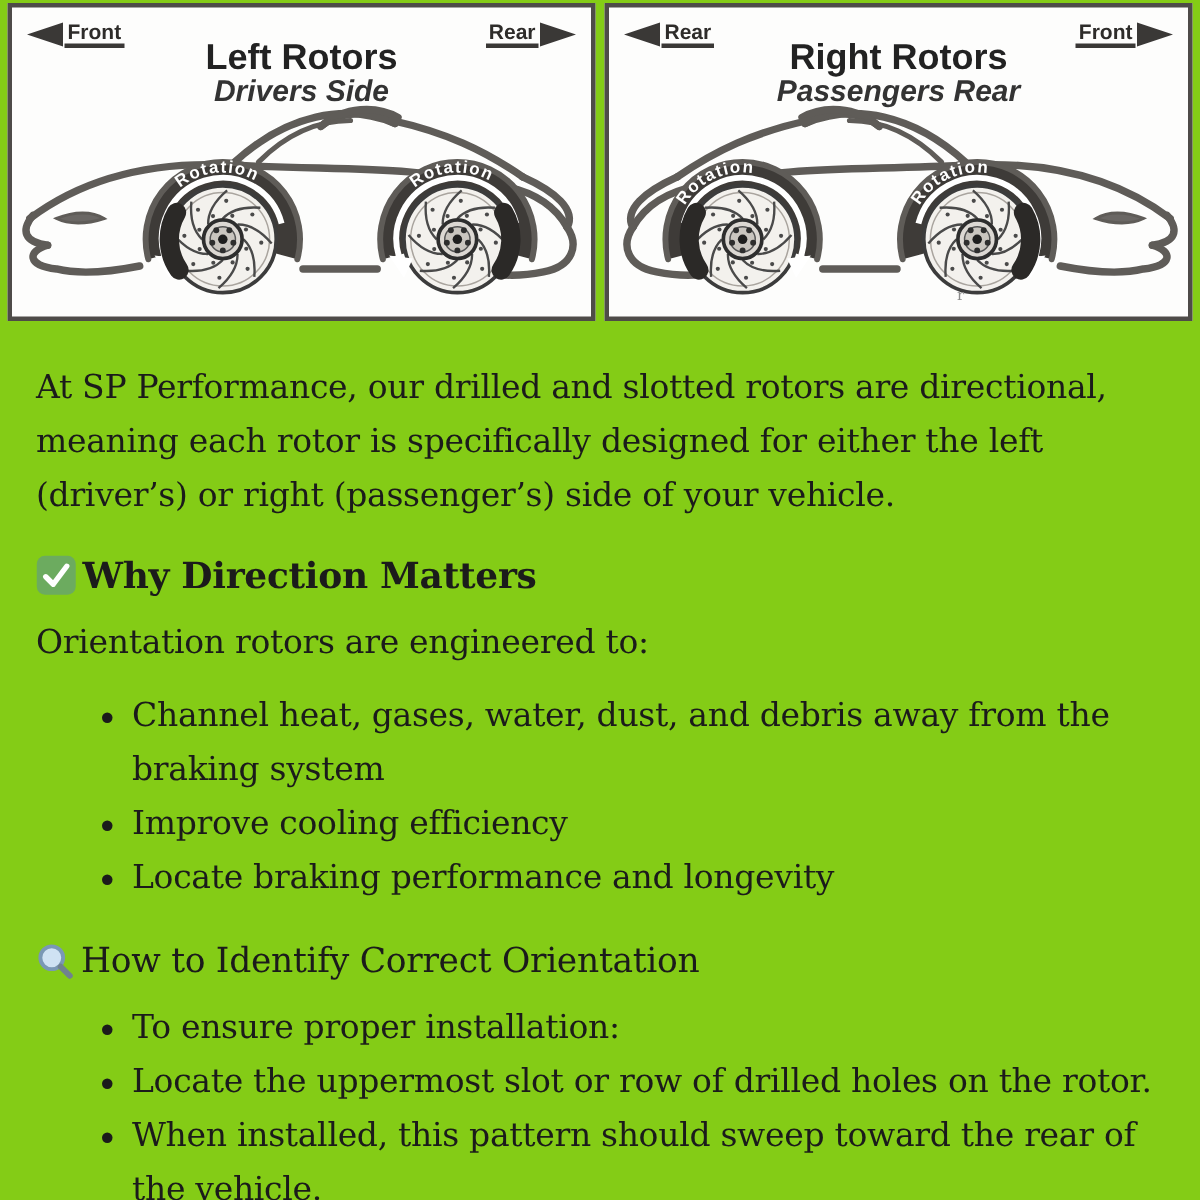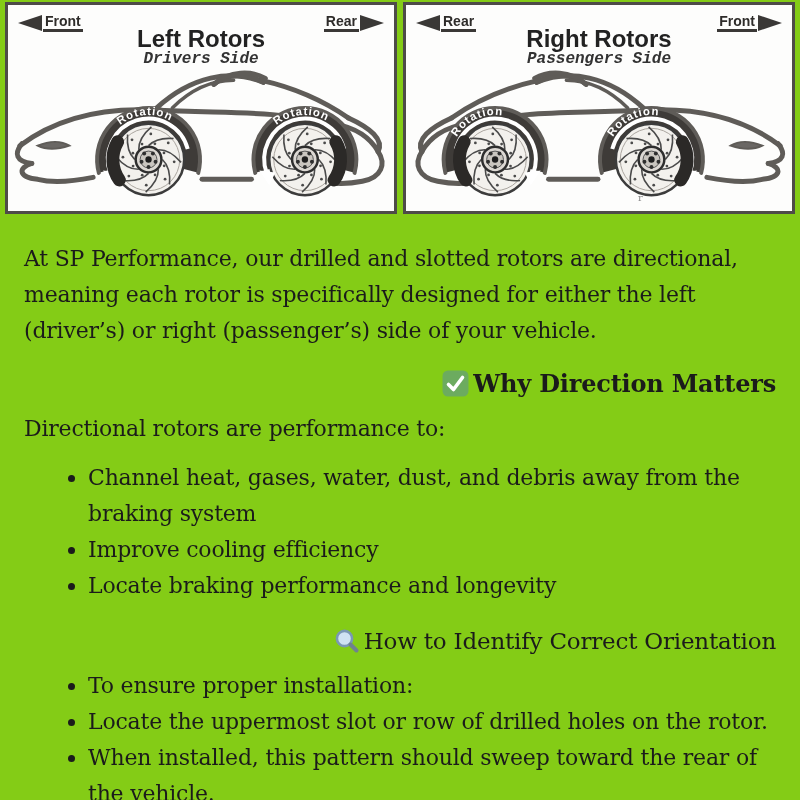--- a/index.html
+++ b/index.html
@@ -11,29 +11,29 @@
   .dir{position:absolute;top:8px;display:flex;align-items:center;gap:1px;}
   .dir.at-left{left:10px;}
   .dir.at-right{right:10px;}
   .dir-text{font-family:"Liberation Sans",sans-serif;font-weight:bold;font-size:14px;
             color:#2e2c2a;border-bottom:3px solid #3a3836;padding:0 2px 0 2px;line-height:16px;}
   .tri{width:0;height:0;border-top:8px solid transparent;border-bottom:8px solid transparent;}
   .tri-left{border-right:24px solid #3a3836;}
   .tri-right{border-left:24px solid #3a3836;}
   .panel-titles{text-align:center;padding-top:21px;line-height:1.05;}
   .panel-title{font-family:"Liberation Sans",sans-serif;font-weight:bold;font-size:24px;color:#222;}
-  .panel-subtitle{font-family:Liberation Mono, monospace;font-weight:bold;font-style:italic;
-                  font-size:16px;color:#333;}
+  .panel-subtitle{font-family:Liberation Sans, sans-serif;font-weight:bold;font-style:italic;
+                  font-size:20px;color:#333;}
   .car{position:absolute;left:0;bottom:2px;width:100%;height:152px;display:block;}
   .artifact{position:absolute;left:232px;bottom:8px;font-size:10px;color:#8a8a8a;}
   
   .article{padding:27px 24px 0 24px;}
   .intro{font-size:22px;line-height:36px;letter-spacing:-0.2px;margin:0;max-width:740px;}
   h2{display:flex;align-items:center;gap:4px;font-size:24px;margin:20px 0 14px 0;
-     font-weight:bold;letter-spacing:-0.2px;justify-content:flex-end;}
+     font-weight:bold;letter-spacing:-0.2px;}
   h2.light{font-weight:normal;font-size:23px;margin-top:24px;}
   .lead{font-size:22px;line-height:34px;letter-spacing:-0.2px;margin:0 0 4px 0;}
   ul{margin:14px 0 0 0;padding:0 0 0 44px;list-style:none;max-width:740px;}
   li{position:relative;font-size:22px;line-height:36px;letter-spacing:-0.2px;
      padding-left:20px;margin:0;}
   li::before{content:"";position:absolute;left:0;top:15px;width:7px;height:7px;
              border-radius:50%;background:#1b1b1b;}
   .emoji{display:inline-flex;flex:none;}
 </style>
 </head>
@@ -151,21 +151,21 @@
       </svg>
     </section>
 
     <section class="panel">
       <div class="dir at-left">
         <span class="tri tri-left"></span>
         <span class="dir-text">Rear</span>
       </div>
       <div class="panel-titles">
         <div class="panel-title">Right Rotors</div>
-        <div class="panel-subtitle">Passengers Side</div>
+        <div class="panel-subtitle">Passengers Rear</div>
       </div>
       <div class="dir at-right">
         <span class="dir-text">Front</span>
         <span class="tri tri-right"></span>
       </div>
 
       <svg class="car" viewBox="0 0 390 150" preserveAspectRatio="xMidYMax meet">
         <g transform="translate(390,0) scale(-1,1)">
           <g>
               <use href="#carbody"></use>
@@ -203,21 +203,21 @@
     <h2>
       <span class="emoji">
         <svg width="27" height="27" viewBox="0 0 27 27">
           <rect x="0.5" y="0.5" width="26" height="26" rx="5.5" fill="#6cab5f"></rect>
           <polyline points="6.5,14.5 11.5,19.5 20.5,7.5" fill="none" stroke="#fff" stroke-width="3.6" stroke-linecap="round" stroke-linejoin="round"></polyline>
         </svg>
       </span>
       <span>Why Direction Matters</span>
     </h2>
 
-    <p class="lead">Directional rotors are performance to:</p>
+    <p class="lead">Orientation rotors are engineered to:</p>
 
     <ul>
       <li>Channel heat, gases, water, dust, and debris away from the braking system</li>
       <li>Improve cooling efficiency</li>
       <li>Locate braking performance and longevity</li>
     </ul>
 
     <h2 class="light">
       <span class="emoji">
         <svg width="26" height="26" viewBox="0 0 26 26">

